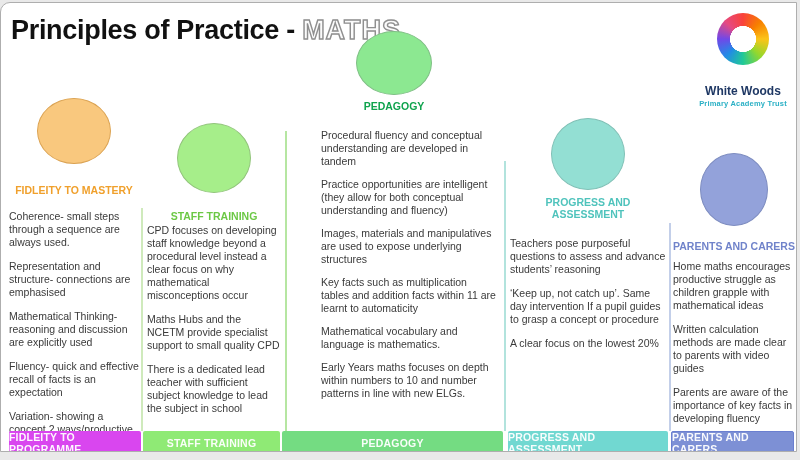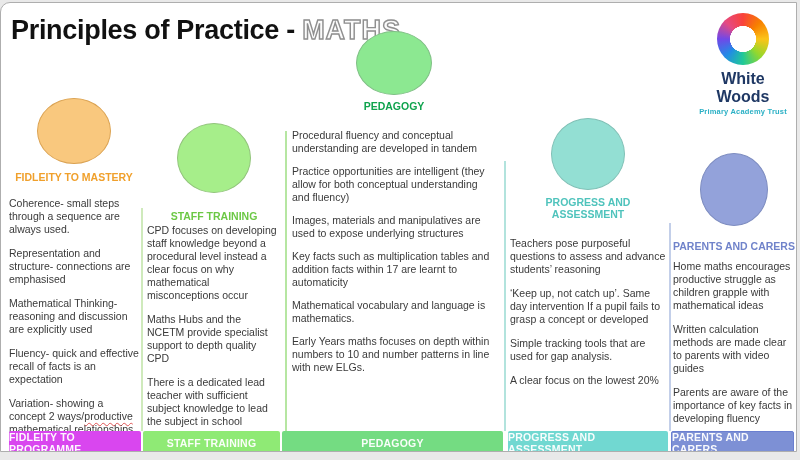--- a/index.html
+++ b/index.html
@@ -23,37 +23,37 @@
     letter-spacing: 1px;
   }
   
   .logo { position: absolute; left: 692px; top: 10px; width: 100px; text-align: center; }
   .ring {
     width: 52px; height: 52px; border-radius: 50%; margin: 0 auto;
     background:
       radial-gradient(circle at center, #ffffff 0 35%, rgba(255,255,255,0) 36%),
       conic-gradient(#f9423a, #f77f00, #fcc419, #94d82d, #20c997, #228be6, #7048e8, #e64980, #f9423a);
   }
-  .logo-name { font-size: 16px; font-weight: 700; color: #1f3864; margin-top: 5px; }
+  .logo-name { font-size: 12px; font-weight: 700; color: #1f3864; margin-top: 19px; }
   .logo-sub  { font-size: 7.5px; font-weight: 700; color: #2ab0c5; margin-top: 1px; letter-spacing: 0.2px; }
   
   .col { position: absolute; font-size: 10.5px; color: #3a3a3a; }
   .col p { margin: 0 0 11px; line-height: 1.24; }
   .circle { border-radius: 50%; border: 1px solid; margin: 0 auto; }
   .col-heading { font-size: 10.5px; font-weight: 700; text-align: center; line-height: 1.15; }
   .col1 { left: 8px;   top: 95px;  width: 130px; }
   .col1 .circle { width: 74px; height: 66px; }
-  .col1 .col-heading { margin: 7px 0 14px; }
+  .col1 .col-heading { margin: 20px 0 14px; }
   .col2 { left: 146px; top: 120px; width: 134px; }
   .col2 .circle { width: 74px; height: 70px; }
   .col2 .col-heading { margin: 17px 0 2px; text-align: center; }
   .col3 { left: 291px; top: 28px;  width: 204px; }
   .col3 .circle { width: 76px; height: 64px; }
   .col3 .col-heading { margin: 5px 0 17px; }
-  .col3 p { margin-bottom: 10px; }
+  .col3 p { margin-bottom: 10px; margin-left: 29px; }
   .col4 { left: 509px; top: 115px; width: 156px; }
   .col4 .circle { width: 74px; height: 72px; }
   .col4 .col-heading { margin: 6px 0 17px; }
   .col5 { left: 672px; top: 150px; width: 122px; }
   .col5 .circle { width: 68px; height: 73px; }
   .col5 .col-heading { margin: 14px 0 8px; }
   .misspell {
     text-decoration: underline wavy #e05252;
     text-decoration-thickness: 1px;
     text-underline-offset: 2px;
@@ -97,41 +97,40 @@
     <p>Representation and structure- connections are emphasised</p>
     <p>Mathematical Thinking- reasoning and discussion are explicitly used</p>
     <p>Fluency- quick and effective recall of facts is an expectation</p>
     <p><span>Variation- showing a concept 2 ways/</span><span class="misspell">productive</span><span> mathematical relationships</span></p>
   </section>
 
   <section class="col col2">
     <div class="circle" style="background-color: rgb(166, 238, 138); border-color: rgb(146, 196, 124);"></div>
     <h2 class="col-heading" style="color: rgb(108, 200, 69);">STAFF TRAINING</h2>
     <p>CPD focuses on developing staff knowledge beyond a procedural level instead a clear focus on why mathematical misconceptions occur</p>
-    <p>Maths Hubs and the NCETM provide specialist support to depth quality CPD</p>
+    <p>Maths Hubs and the NCETM provide specialist support to small quality CPD</p>
     <p>There is a dedicated lead teacher with sufficient subject knowledge to lead the subject in school</p>
   </section>
 
   <section class="col col3">
     <div class="circle" style="background-color: rgb(140, 232, 145); border-color: rgb(127, 191, 133);"></div>
     <h2 class="col-heading" style="color: rgb(15, 163, 77);">PEDAGOGY</h2>
     <p>Procedural fluency and conceptual understanding are developed in tandem</p>
     <p>Practice opportunities are intelligent (they allow for both conceptual understanding and fluency)</p>
     <p>Images, materials and manipulatives are used to expose underlying structures</p>
-    <p>Key facts such as multiplication tables and addition facts within 17 are learnt to automaticity</p>
+    <p>Key facts such as multiplication tables and addition facts within 11 are learnt to automaticity</p>
     <p>Mathematical vocabulary and language is mathematics.</p>
     <p>Early Years maths focuses on depth within numbers to 10 and number patterns in line with new ELGs.</p>
   </section>
 
   <section class="col col4">
     <div class="circle" style="background-color: rgb(147, 223, 211); border-color: rgb(129, 192, 182);"></div>
     <h2 class="col-heading" style="color: rgb(79, 195, 188);">PROGRESS AND ASSESSMENT</h2>
     <p>Teachers pose purposeful questions to assess and advance students’ reasoning</p>
-    <p>‘Keep up, not catch up’.  Same day intervention If a pupil fails to grasp a concept or developed</p>
-    <p>Simple tracking tools that are used for gap analysis.</p>
+    <p>‘Keep up, not catch up’.  Same day intervention If a pupil guides to grasp a concept or procedure</p>
     <p>A clear focus on the lowest 20%</p>
   </section>
 
   <section class="col col5">
     <div class="circle" style="background-color: rgb(147, 162, 218); border-color: rgb(126, 141, 192);"></div>
     <h2 class="col-heading" style="color: rgb(112, 131, 202);">PARENTS AND CARERS</h2>
     <p>Home maths encourages productive struggle as children grapple with mathematical ideas</p>
     <p>Written calculation methods are made clear to parents with video guides</p>
     <p>Parents are aware of the importance of key facts in developing fluency</p>
   </section>

